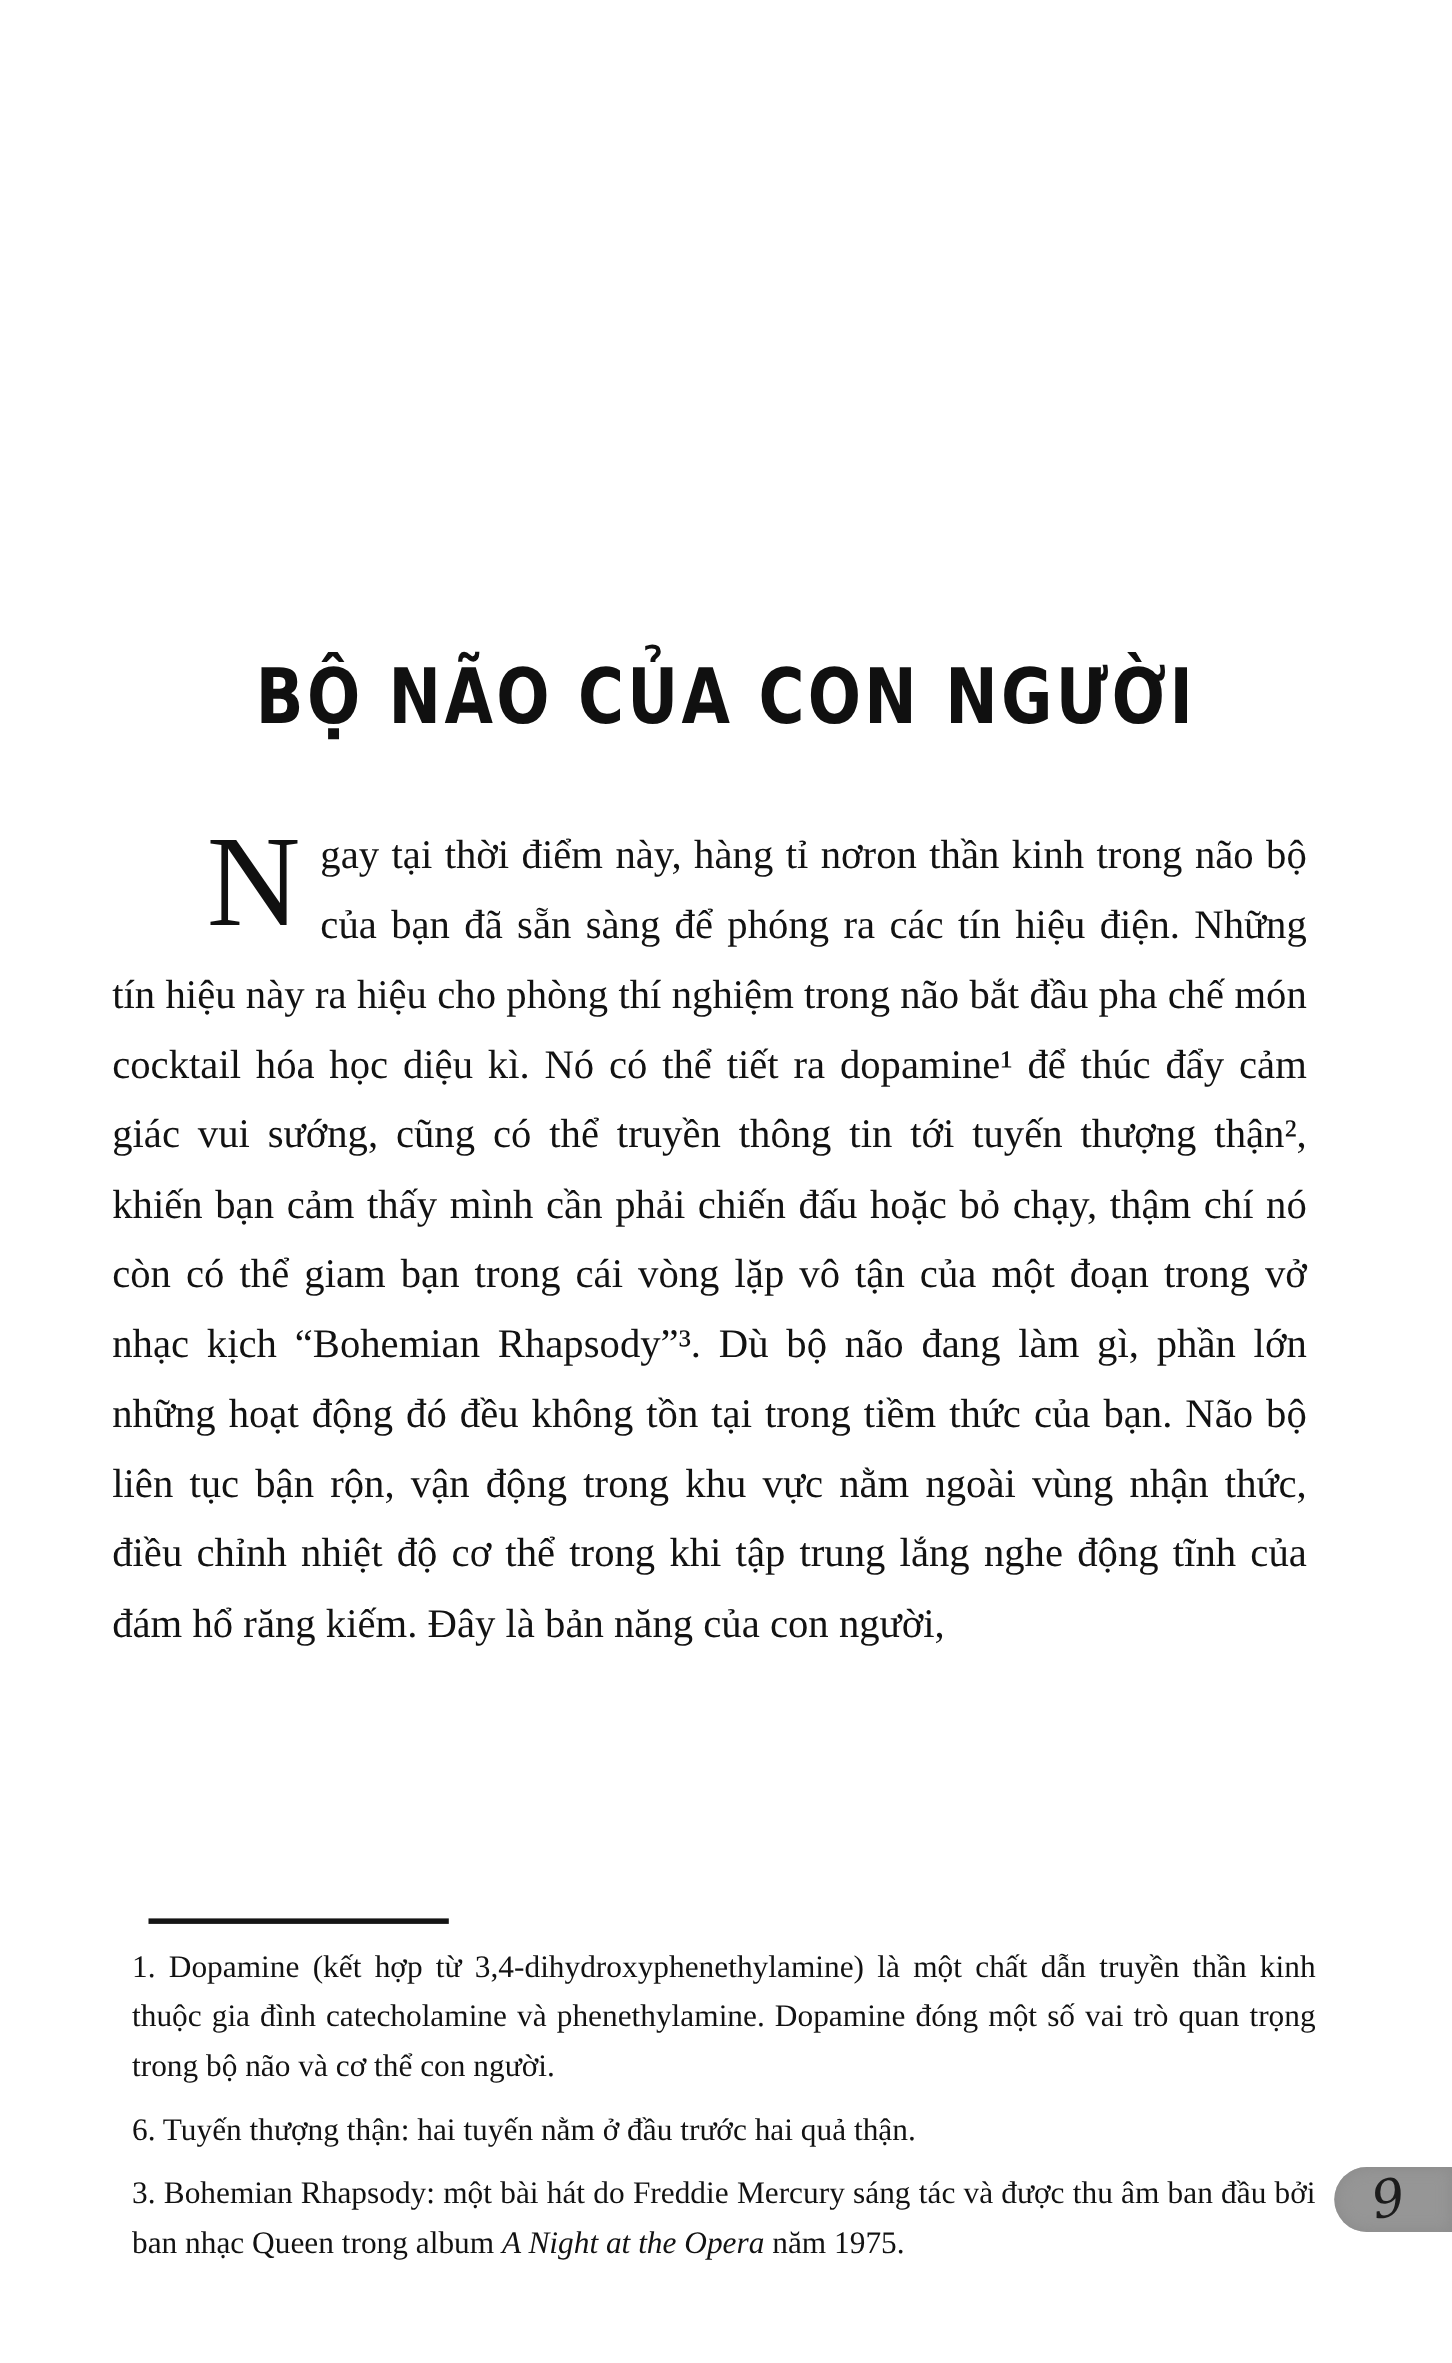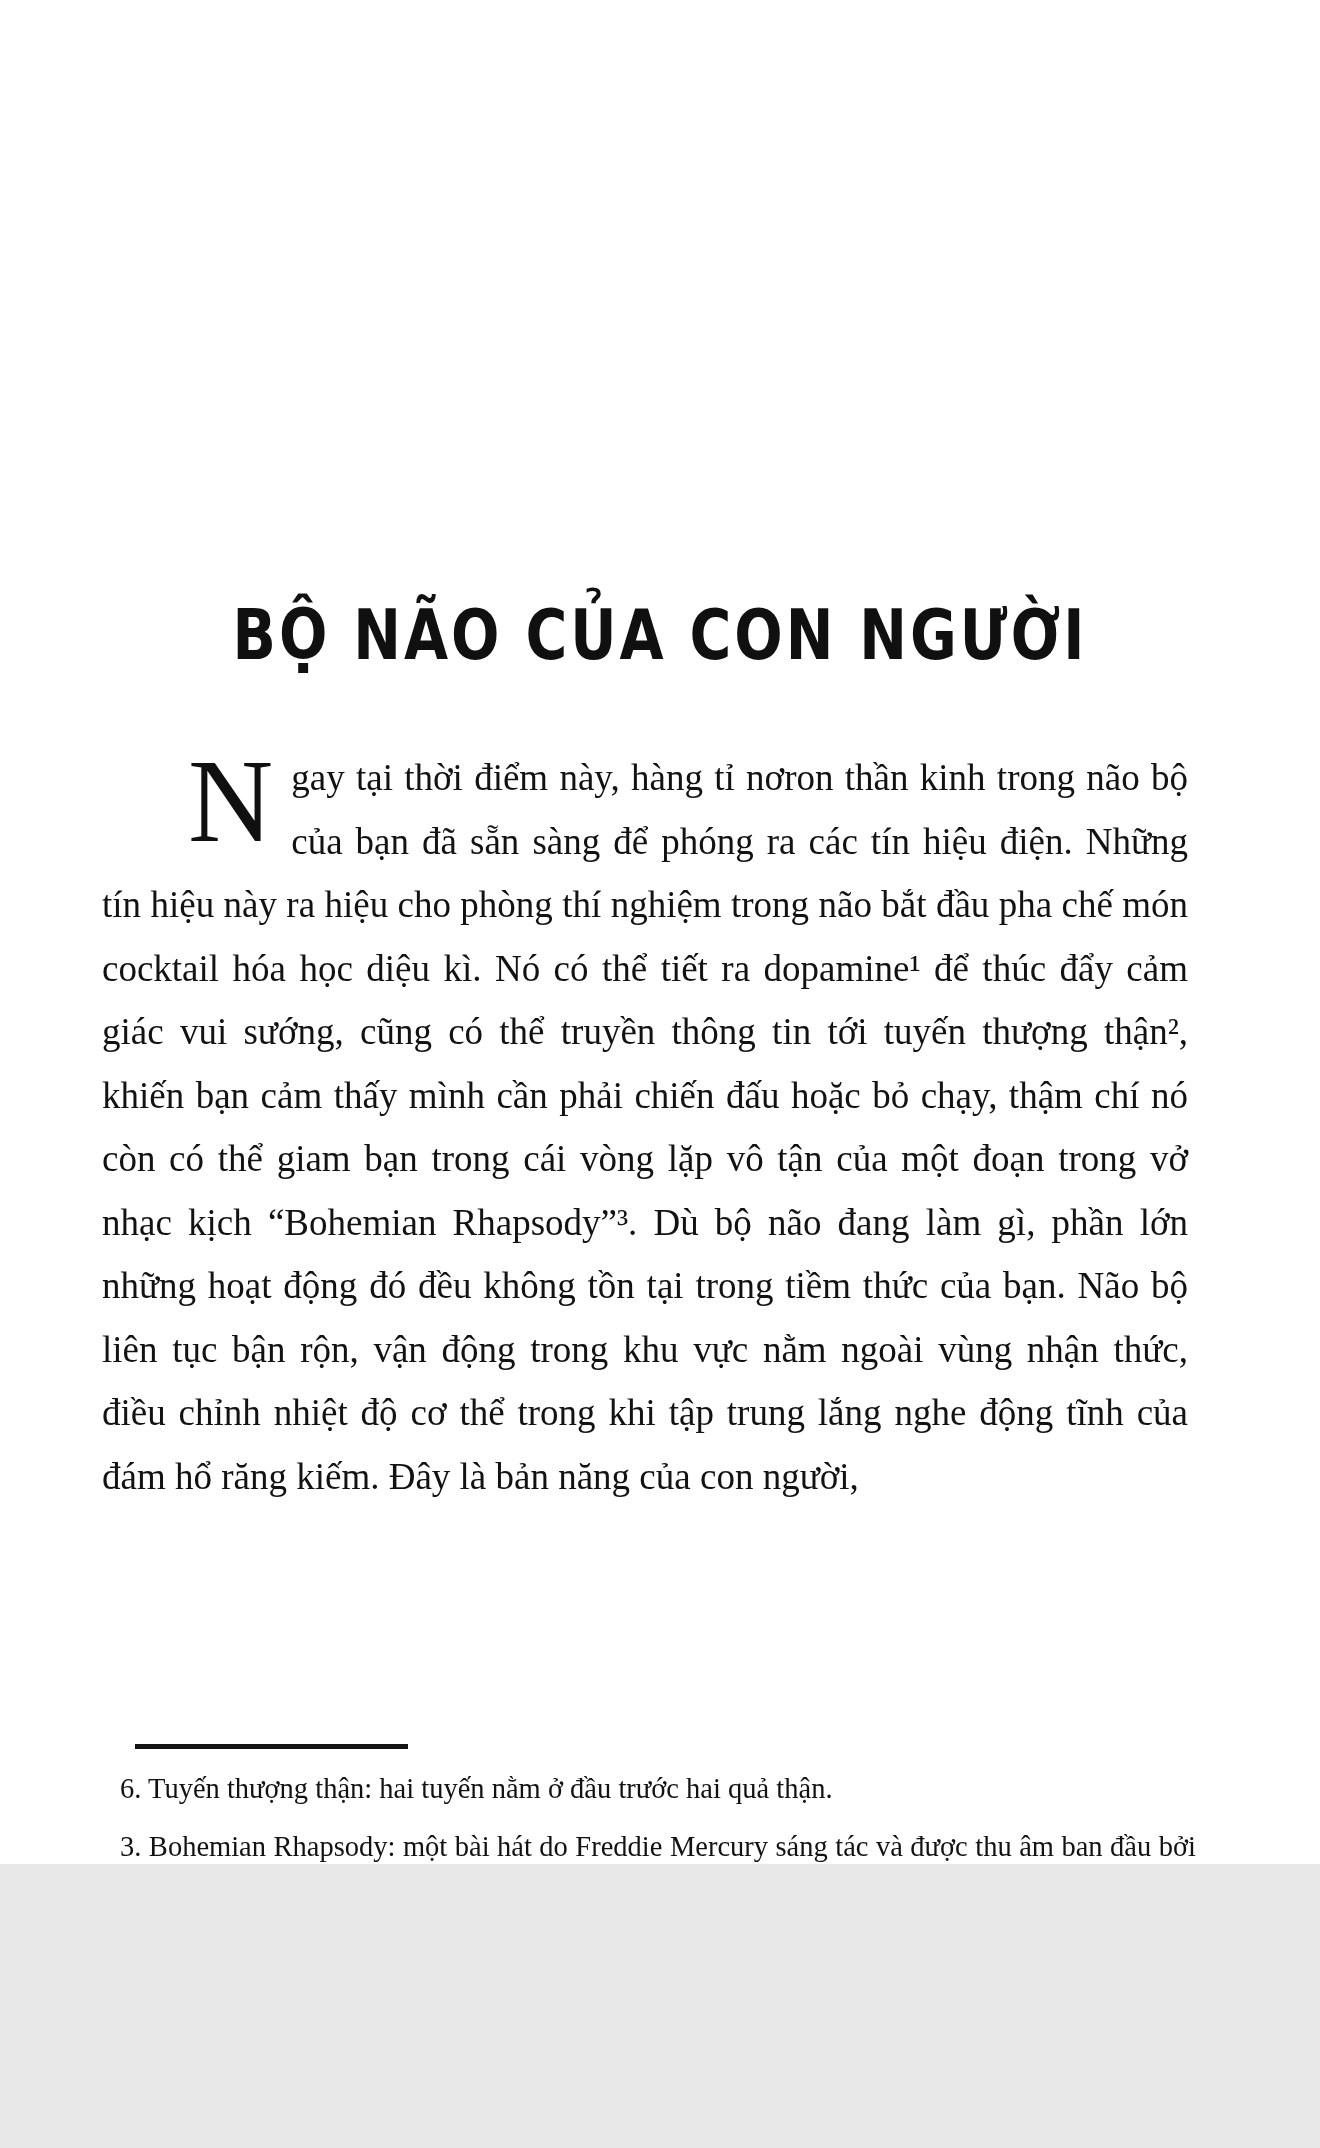--- a/index.html
+++ b/index.html
@@ -1,18 +1,18 @@
 <!DOCTYPE html>
 <html><head>
 <meta charset="utf-8">
 <style>
   html,body { margin:0; padding:0; background:#e8e8e8; }
   .page {
     position:relative;
-    width:1320px; height:1864px;
+    width:1320px; height:2148px;
     margin:0 auto;
     background:#ffffff;
     color:#141414;
     font-family:"Liberation Serif", serif;
     overflow:hidden;
   }
   .chapter-title {
     position:absolute;
     top:556px; left:0; width:100%;
     text-align:center;
@@ -85,20 +85,21 @@
 
   <h1 class="chapter-title">BỘ NÃO CỦA CON NGƯỜI</h1>
 
   <div class="body-text">
     <span class="dropcap">N</span><span>gay tại thời điểm này, hàng tỉ nơron thần kinh trong não bộ của bạn đã sẵn sàng để phóng ra các tín hiệu điện. Những tín hiệu này ra hiệu cho phòng thí nghiệm trong não bắt đầu pha chế món cocktail hóa học diệu kì. Nó có thể tiết ra dopamine¹ để thúc đẩy cảm giác vui sướng, cũng có thể truyền thông tin tới tuyến thượng thận², khiến bạn cảm thấy mình cần phải chiến đấu hoặc bỏ chạy, thậm chí nó còn có thể giam bạn trong cái vòng lặp vô tận của một đoạn trong vở nhạc kịch “Bohemian Rhapsody”³. Dù bộ não đang làm gì, phần lớn những hoạt động đó đều không tồn tại trong tiềm thức của bạn. Não bộ liên tục bận rộn, vận động trong khu vực nằm ngoài vùng nhận thức, điều chỉnh nhiệt độ cơ thể trong khi tập trung lắng nghe động tĩnh của đám hổ răng kiếm. Đây là bản năng của con người,</span>
   </div>
 
   <div class="footnote-rule"></div>
 
   <div class="footnotes">
+    <p class="footnote">1. Dopamine (kết hợp từ 3,4-dihydroxyphenethylamine) là một chất dẫn truyền thần kinh thuộc gia đình catecholamine và phenethylamine. Dopamine đóng một số vai trò quan trọng trong bộ não và cơ thể con người.</p>
     <p class="footnote">6. Tuyến thượng thận: hai tuyến nằm ở đầu trước hai quả thận.</p>
     <p class="footnote"><span>3. Bohemian Rhapsody: một bài hát do Freddie Mercury sáng tác và được thu âm ban đầu bởi ban nhạc Queen trong album </span><span class="em">A Night at the Opera</span><span> năm 1975.</span></p>
   </div>
 
   <div class="page-badge">
     <span class="num">9</span>
   </div>
 
 </div>
 

